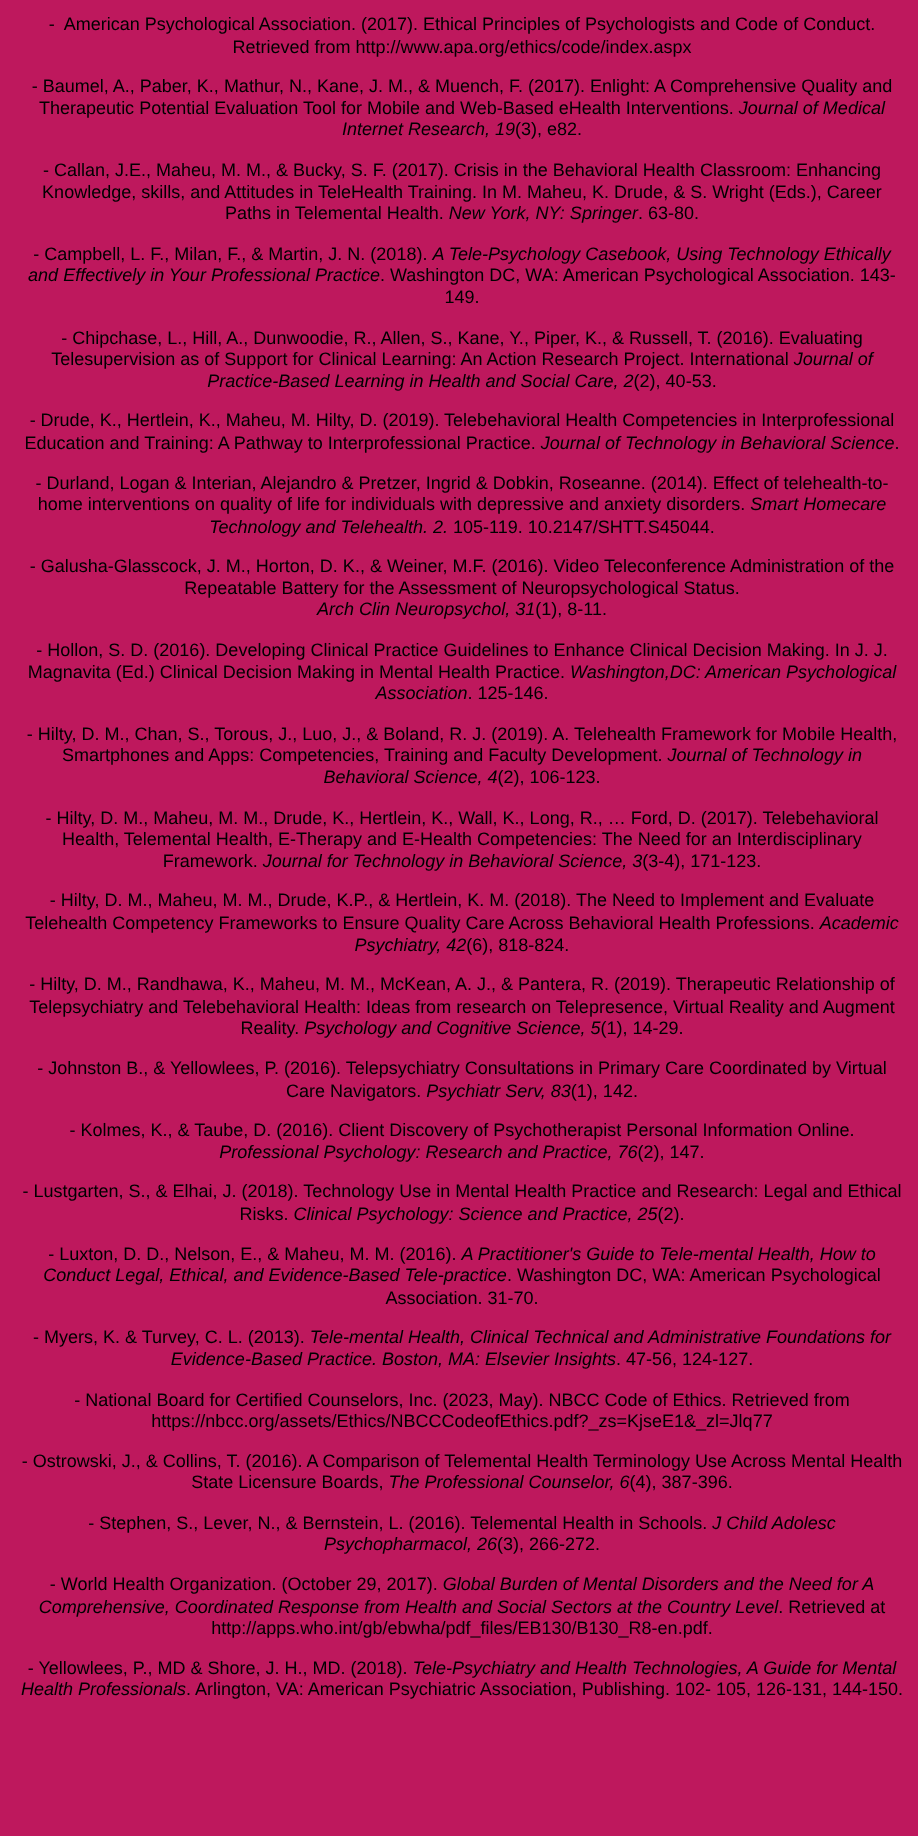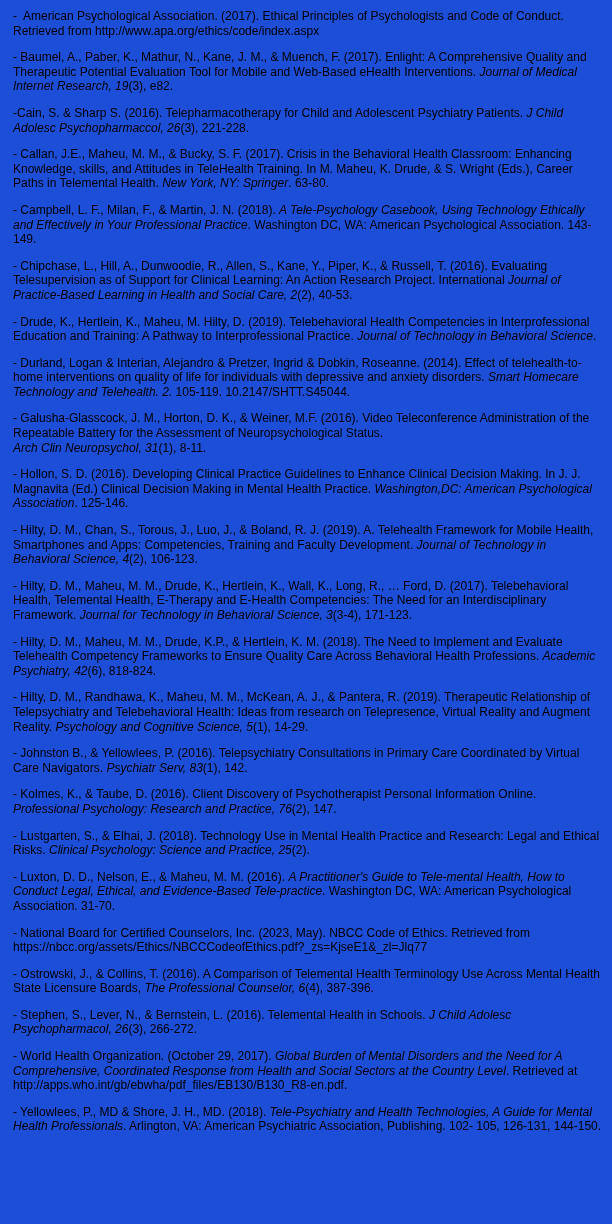--- a/index.html
+++ b/index.html
@@ -14,54 +14,55 @@
     color: #000000;
     font-family: "Liberation Sans", sans-serif;
     font-size: 12px;
     line-height: 14.6px;
   }
   .page {
     box-sizing: border-box;
     width: 612px;
     height: 1224px;
     padding: 9px 9px 0 13px;
-    background: #1d4ed8;
+    background: #be185d;
+    text-align: center;
   }
   .ref {
     margin: 0 0 12px 0;
     white-space: pre-wrap;
     word-wrap: break-word;
   }
   .ref em {
     font-style: italic;
   }
 </style>
 </head>
 <body>
 
 <main class="page">
   <section id="references">
       <p class="ref"><span>-  American Psychological Association. (2017). Ethical Principles of Psychologists and Code of Conduct. Retrieved from http://www.apa.org/ethics/code/index.aspx</span></p>
       <p class="ref"><span>- Baumel, A., Paber, K., Mathur, N., Kane, J. M., &amp; Muench, F. (2017). Enlight: A Comprehensive Quality and Therapeutic Potential Evaluation Tool for Mobile and Web-Based eHealth Interventions. </span><em>Journal of Medical Internet Research, 19</em><span>(3), e82.</span></p>
-      <p class="ref"><span>-Cain, S. &amp; Sharp S. (2016). Telepharmacotherapy for Child and Adolescent Psychiatry Patients. </span><em>J Child Adolesc Psychopharmaccol, 26</em><span>(3), 221-228.</span></p>
       <p class="ref"><span>- Callan, J.E., Maheu, M. M., &amp; Bucky, S. F. (2017). Crisis in the Behavioral Health Classroom: Enhancing Knowledge, skills, and Attitudes in TeleHealth Training. In M. Maheu, K. Drude, &amp; S. Wright (Eds.), Career Paths in Telemental Health. </span><em>New York, NY: Springer</em><span>. 63-80.</span></p>
       <p class="ref"><span>- Campbell, L. F., Milan, F., &amp; Martin, J. N. (2018). </span><em>A Tele-Psychology Casebook, Using Technology Ethically and Effectively in Your Professional Practice</em><span>. Washington DC, WA: American Psychological Association. 143-149.</span></p>
       <p class="ref"><span>- Chipchase, L., Hill, A., Dunwoodie, R., Allen, S., Kane, Y., Piper, K., &amp; Russell, T. (2016). Evaluating Telesupervision as of Support for Clinical Learning: An Action Research Project. International </span><em>Journal of Practice-Based Learning in Health and Social Care, 2</em><span>(2), 40-53.</span></p>
       <p class="ref"><span>- Drude, K., Hertlein, K., Maheu, M. Hilty, D. (2019). Telebehavioral Health Competencies in Interprofessional Education and Training: A Pathway to Interprofessional Practice. </span><em>Journal of Technology in Behavioral Science</em><span>.</span></p>
       <p class="ref"><span>- Durland, Logan &amp; Interian, Alejandro &amp; Pretzer, Ingrid &amp; Dobkin, Roseanne. (2014). Effect of telehealth-to-home interventions on quality of life for individuals with depressive and anxiety disorders. </span><em>Smart Homecare Technology and Telehealth. 2.</em><span> 105-119. 10.2147/SHTT.S45044.</span></p>
       <p class="ref"><span>- Galusha-Glasscock, J. M., Horton, D. K., &amp; Weiner, M.F. (2016). Video Teleconference Administration of the Repeatable Battery for the Assessment of Neuropsychological Status.
 </span><em>Arch Clin Neuropsychol, 31</em><span>(1), 8-11.</span></p>
       <p class="ref"><span>- Hollon, S. D. (2016). Developing Clinical Practice Guidelines to Enhance Clinical Decision Making. In J. J. Magnavita (Ed.) Clinical Decision Making in Mental Health Practice. </span><em>Washington,DC: American Psychological Association</em><span>. 125-146.</span></p>
       <p class="ref"><span>- Hilty, D. M., Chan, S., Torous, J., Luo, J., &amp; Boland, R. J. (2019). A. Telehealth Framework for Mobile Health, Smartphones and Apps: Competencies, Training and Faculty Development. </span><em>Journal of Technology in Behavioral Science, 4</em><span>(2), 106-123.</span></p>
       <p class="ref"><span>- Hilty, D. M., Maheu, M. M., Drude, K., Hertlein, K., Wall, K., Long, R., … Ford, D. (2017). Telebehavioral Health, Telemental Health, E-Therapy and E-Health Competencies: The Need for an Interdisciplinary Framework. </span><em>Journal for Technology in Behavioral Science, 3</em><span>(3-4), 171-123.</span></p>
       <p class="ref"><span>- Hilty, D. M., Maheu, M. M., Drude, K.P., &amp; Hertlein, K. M. (2018). The Need to Implement and Evaluate Telehealth Competency Frameworks to Ensure Quality Care Across Behavioral Health Professions. </span><em>Academic Psychiatry, 42</em><span>(6), 818-824.</span></p>
       <p class="ref"><span>- Hilty, D. M., Randhawa, K., Maheu, M. M., McKean, A. J., &amp; Pantera, R. (2019). Therapeutic Relationship of Telepsychiatry and Telebehavioral Health: Ideas from research on Telepresence, Virtual Reality and Augment Reality. </span><em>Psychology and Cognitive Science, 5</em><span>(1), 14-29.</span></p>
       <p class="ref"><span>- Johnston B., &amp; Yellowlees, P. (2016). Telepsychiatry Consultations in Primary Care Coordinated by Virtual Care Navigators. </span><em>Psychiatr Serv, 83</em><span>(1), 142.</span></p>
       <p class="ref"><span>- Kolmes, K., &amp; Taube, D. (2016). Client Discovery of Psychotherapist Personal Information Online. </span><em>Professional Psychology: Research and Practice, 76</em><span>(2), 147.</span></p>
       <p class="ref"><span>- Lustgarten, S., &amp; Elhai, J. (2018). Technology Use in Mental Health Practice and Research: Legal and Ethical Risks. </span><em>Clinical Psychology: Science and Practice, 25</em><span>(2).</span></p>
       <p class="ref"><span>- Luxton, D. D., Nelson, E., &amp; Maheu, M. M. (2016). </span><em>A Practitioner's Guide to Tele-mental Health, How to Conduct Legal, Ethical, and Evidence-Based Tele-practice</em><span>. Washington DC, WA: American Psychological Association. 31-70.</span></p>
+      <p class="ref"><span>- Myers, K. &amp; Turvey, C. L. (2013). </span><em>Tele-mental Health, Clinical Technical and Administrative Foundations for Evidence-Based Practice. Boston, MA: Elsevier Insights</em><span>. 47-56, 124-127.</span></p>
       <p class="ref"><span>- National Board for Certified Counselors, Inc. (2023, May). NBCC Code of Ethics. Retrieved from https://nbcc.org/assets/Ethics/NBCCCodeofEthics.pdf?_zs=KjseE1&amp;_zl=Jlq77</span></p>
       <p class="ref"><span>- Ostrowski, J., &amp; Collins, T. (2016). A Comparison of Telemental Health Terminology Use Across Mental Health State Licensure Boards, </span><em>The Professional Counselor, 6</em><span>(4), 387-396.</span></p>
       <p class="ref"><span>- Stephen, S., Lever, N., &amp; Bernstein, L. (2016). Telemental Health in Schools. </span><em>J Child Adolesc Psychopharmacol, 26</em><span>(3), 266-272.</span></p>
       <p class="ref"><span>- World Health Organization. (October 29, 2017). </span><em>Global Burden of Mental Disorders and the Need for A Comprehensive, Coordinated Response from Health and Social Sectors at the Country Level</em><span>. Retrieved at http://apps.who.int/gb/ebwha/pdf_files/EB130/B130_R8-en.pdf.</span></p>
       <p class="ref"><span>- Yellowlees, P., MD &amp; Shore, J. H., MD. (2018). </span><em>Tele-Psychiatry and Health Technologies, A Guide for Mental Health Professionals</em><span>. Arlington, VA: American Psychiatric Association, Publishing. 102- 105, 126-131, 144-150.</span></p>
     </section>
 </main>
 
 </body></html>

